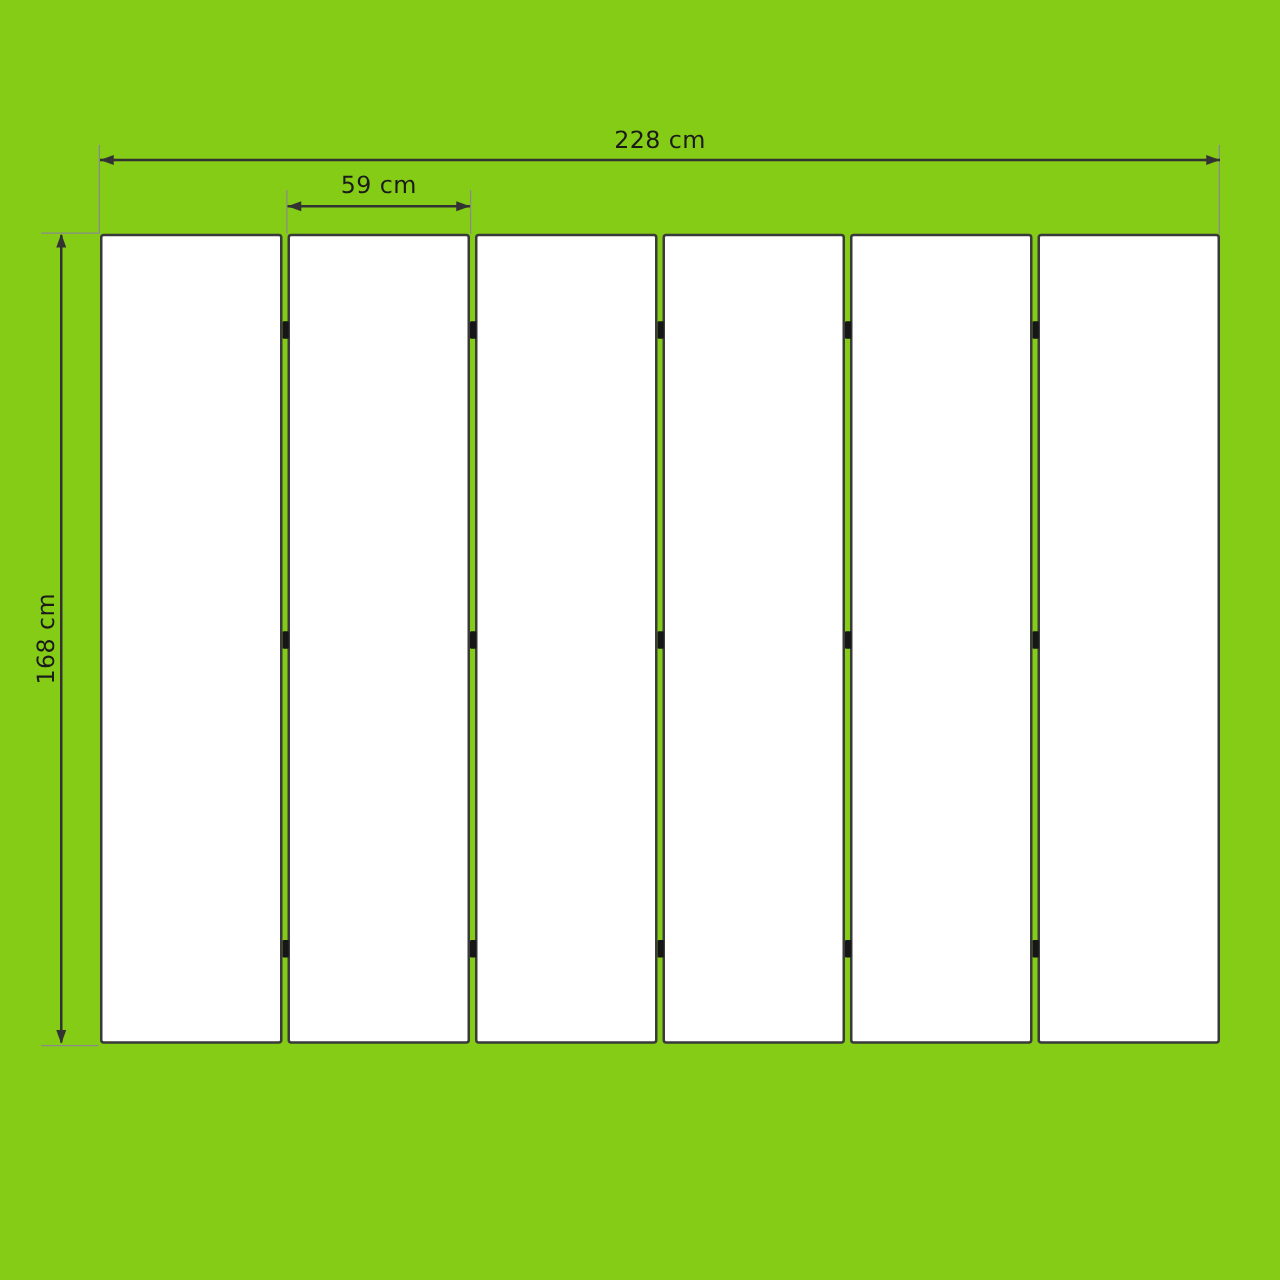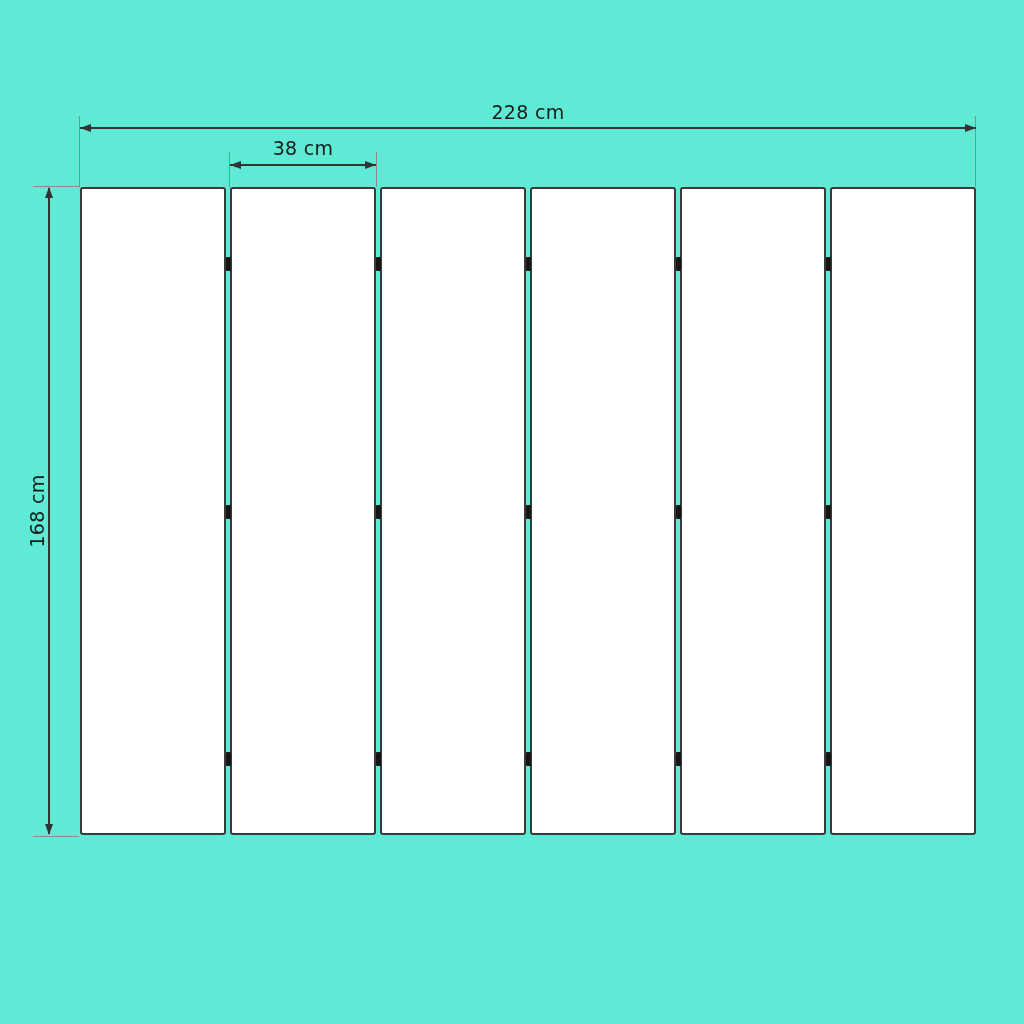--- a/index.html
+++ b/index.html
@@ -4,21 +4,21 @@
 <style>
   html, body {
     margin: 0;
     padding: 0;
     background: #ffffff;
   }
   .canvas {
     position: relative;
     width: 1024px;
     height: 1024px;
-    background: #5eead4;
+    background: #84cc16;
     font-family: "DejaVu Sans", sans-serif;
     color: #1a1a1a;
     overflow: hidden;
   }
 
   
   .panel-row {
     position: absolute;
     left: 80px;
     top: 187px;
@@ -108,21 +108,21 @@
 
 <div class="canvas">
 
   <div class="dim-label" style="left:480px; top:101px; width:96px;">228 cm</div>
   <div class="ext-line-v" style="left:79px; top:116px; height:71px;"></div>
   <div class="ext-line-v" style="left:975px; top:116px; height:71px;"></div>
   <div class="dim-line-h" style="left:80px; top:127px; width:896px;"></div>
   <div class="arrow arrow-left" style="left:80px; top:124px;"></div>
   <div class="arrow arrow-right" style="left:965px; top:124px;"></div>
 
-  <div class="dim-label" style="left:255px; top:137px; width:96px;">38 cm</div>
+  <div class="dim-label" style="left:255px; top:137px; width:96px;">59 cm</div>
   <div class="ext-line-v" style="left:229px; top:152px; height:35px;"></div>
   <div class="ext-line-v" style="left:376px; top:152px; height:35px;"></div>
   <div class="dim-line-h" style="left:230px; top:164px; width:146px;"></div>
   <div class="arrow arrow-left" style="left:230px; top:161px;"></div>
   <div class="arrow arrow-right" style="left:365px; top:161px;"></div>
 
   <div class="dim-label dim-label-rotated" style="left:-8px; top:501px; width:90px; height:20px; line-height:20px;">168 cm</div>
   <div class="ext-line-h" style="left:33px; top:186px; width:46px;"></div>
   <div class="ext-line-h" style="left:33px; top:836px; width:46px;"></div>
   <div class="dim-line-v" style="left:48px; top:188px; height:646px;"></div>

